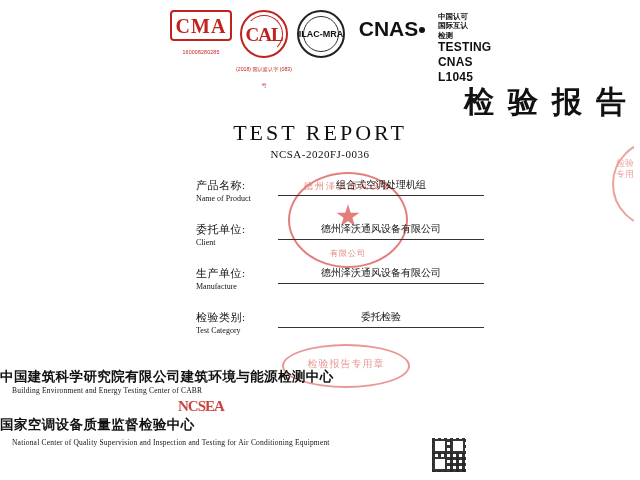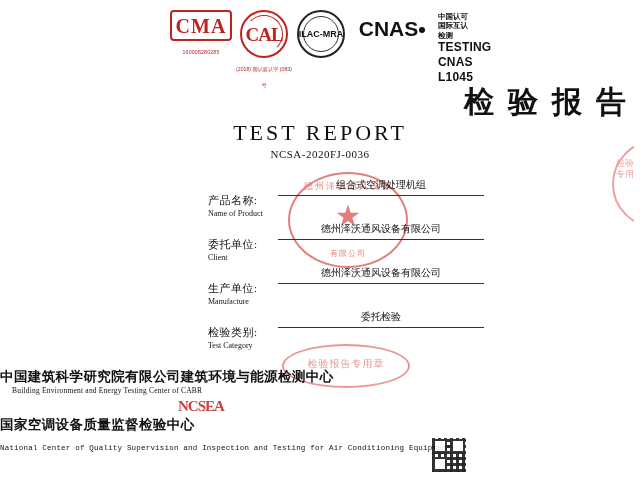--- a/index.html
+++ b/index.html
@@ -206,23 +206,22 @@
     left: 196px;
     width: 288px;
   }
   .field-row {
     position: relative;
     height: 44px;
   }
   .field-label {
     position: absolute;
     left: 0;
-    top: 15px;
+    top: 0;
     width: 78px;
-    margin-left: 12px;
   }
   .field-label .zh {
     display: block;
     font-family: "Liberation Serif", serif;
     font-size: 11px;
     color: #111;
     letter-spacing: 0.5px;
   }
   .field-label .en {
     display: block;
@@ -271,25 +270,26 @@
   }
   .footer .org-zh2 {
     font-family: Liberation Sans, sans-serif;
     font-size: 13.5px;
     font-weight: bold;
     color: #111;
     letter-spacing: 0.4px;
     margin-top: 21px;
   }
   .footer .org-en2 {
-    font-family: Liberation Mono, monospace;
+    font-family: Liberation Serif, serif;
     font-size: 7.5px;
     color: #111;
-    margin-top: 10px;
+    margin-top: 4px;
     letter-spacing: 0.2px;
+    padding-left: 12px;
   }
   .ncsea-mark {
     position: absolute;
     left: 178px;
     top: 398px;
     font-family: "Liberation Serif", serif;
     font-size: 15px;
     font-weight: bold;
     color: #c0231f;
     opacity: 0.85;

